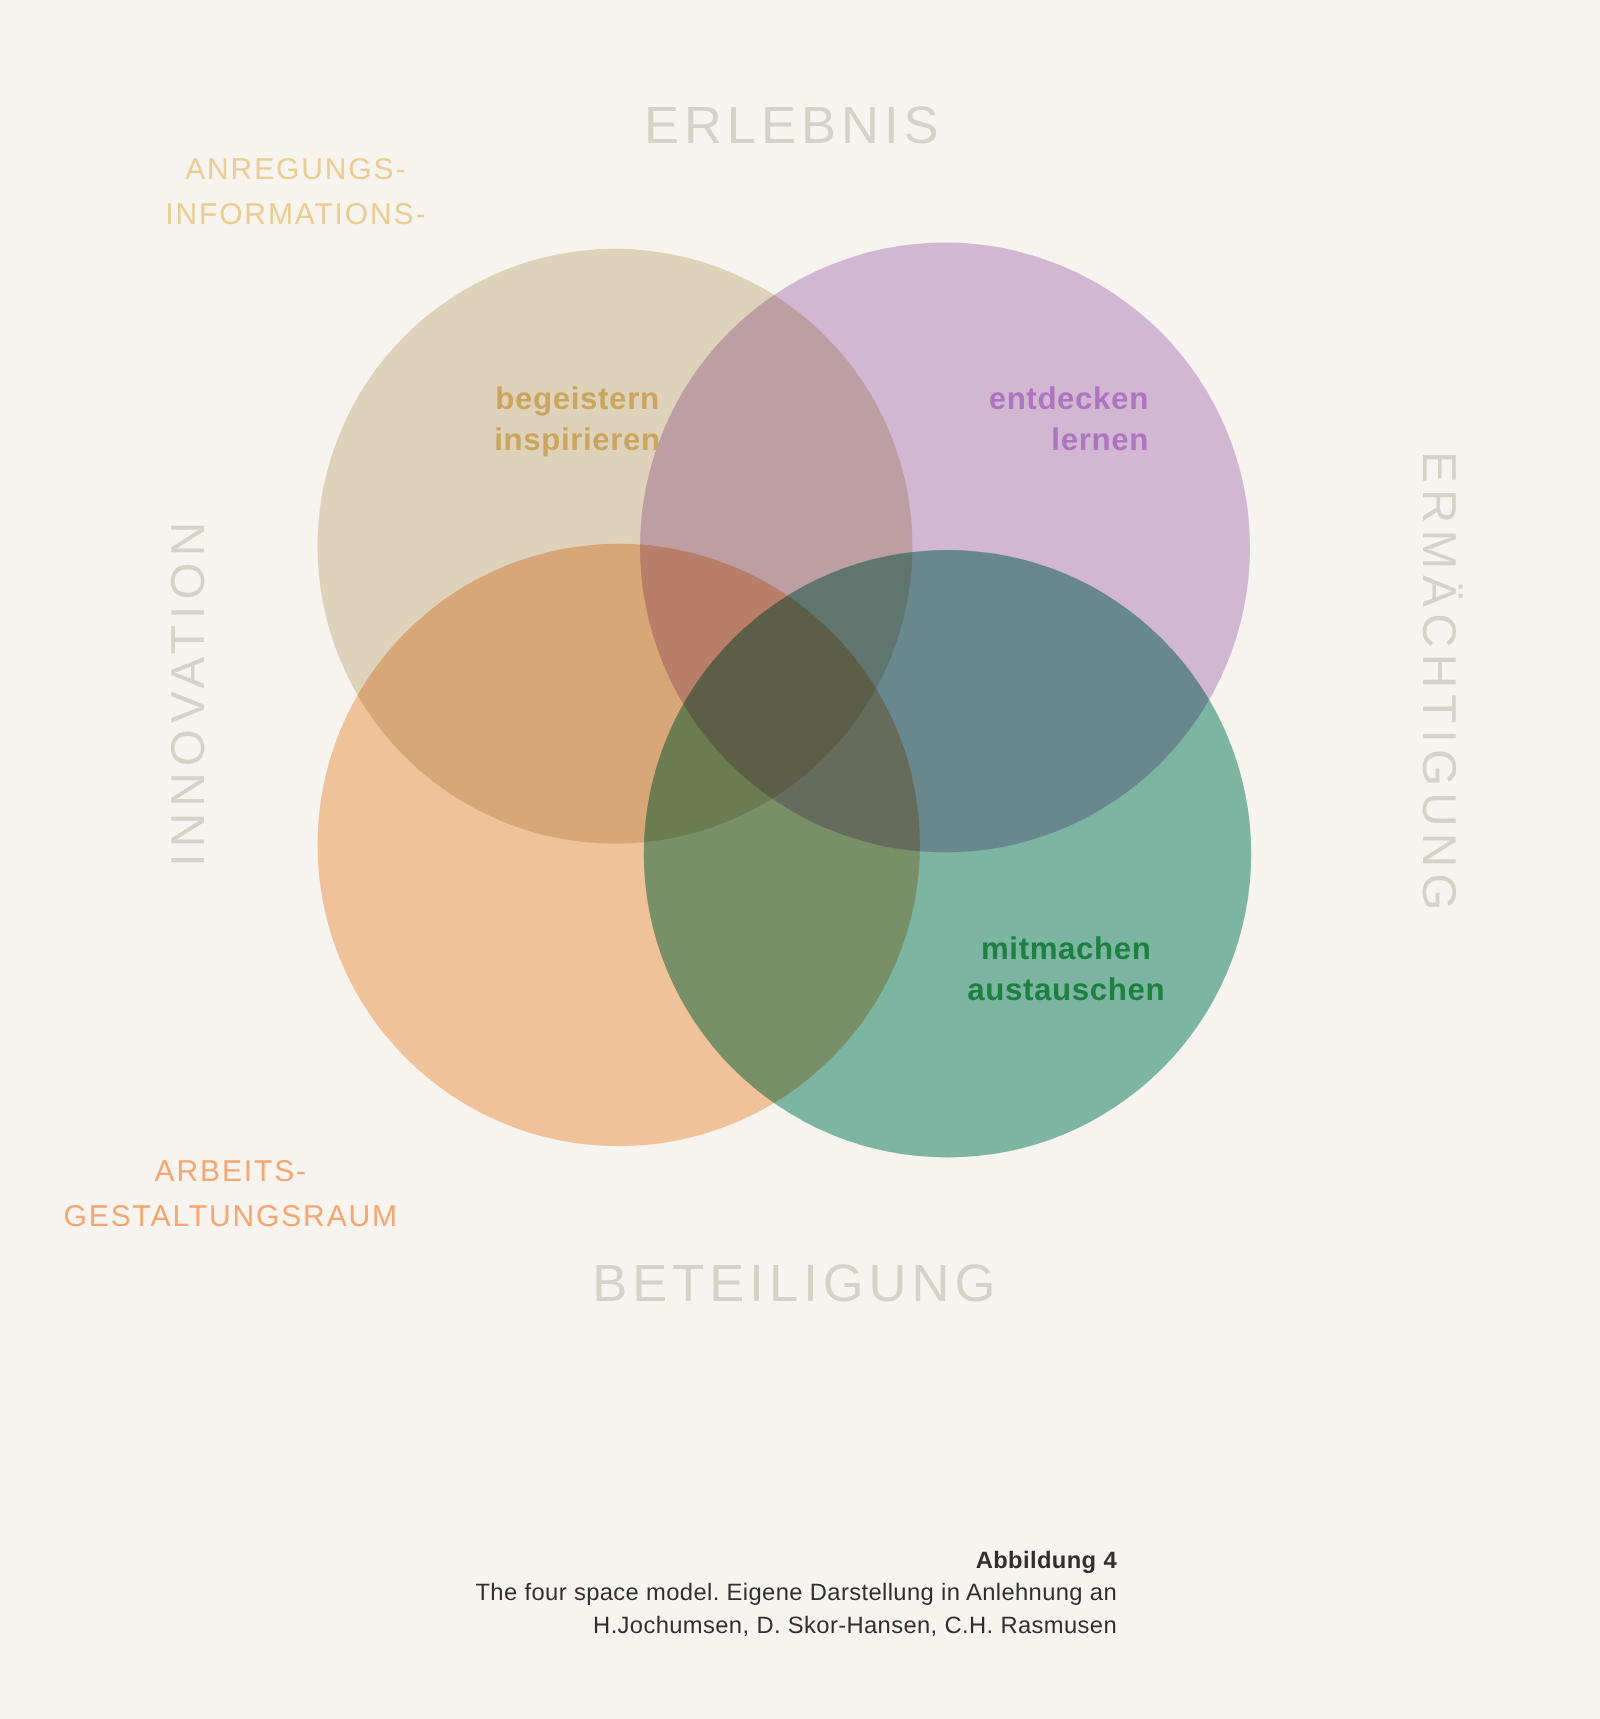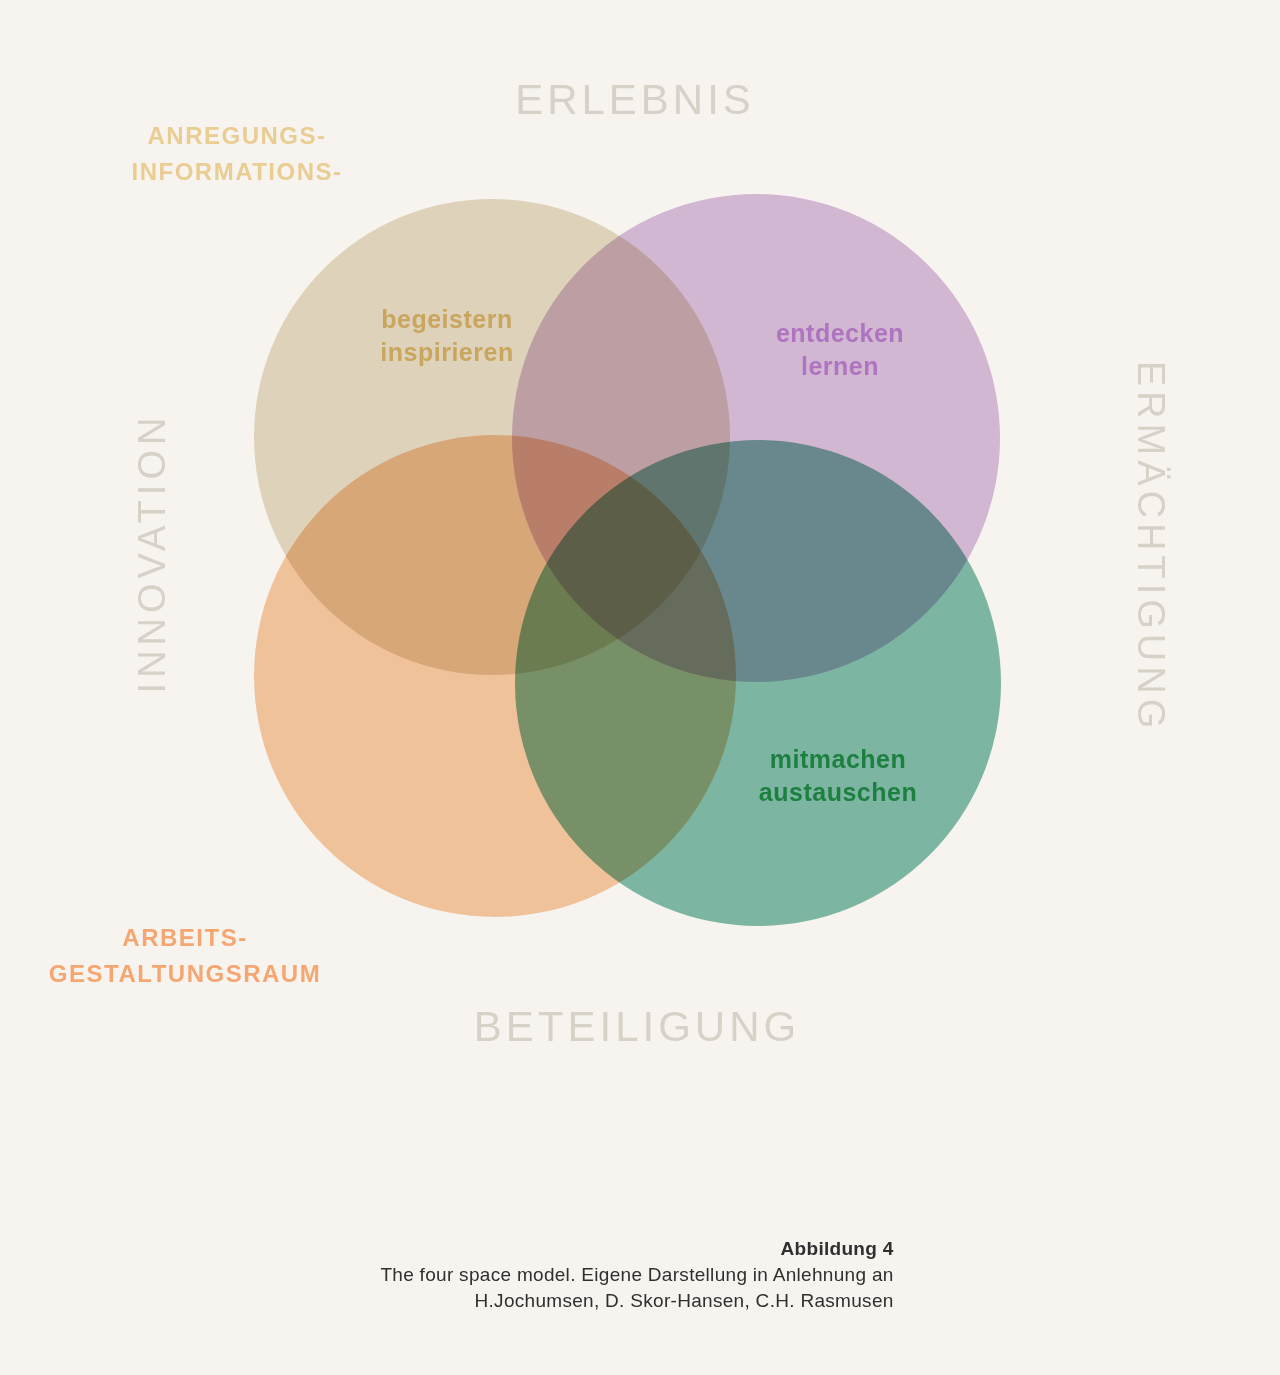--- a/index.html
+++ b/index.html
@@ -41,43 +41,44 @@
   .axis-bottom { left: 637px;  top: 1003px; transform: translateX(-50%); }
   .axis-left   { left: 152px;  top: 553px;  transform: translate(-50%,-50%) rotate(-90deg); font-size: 38px; letter-spacing: 5px; }
   .axis-right  { left: 1150px; top: 547px;  transform: translate(-50%,-50%) rotate(90deg);  font-size: 38px; letter-spacing: 5px; }
 
   
   .corner {
     position: absolute;
     transform: translateX(-50%);
     text-align: center;
     font-size: 24px;
-    font-weight: bold;
+    font-weight: normal;
     letter-spacing: 1.5px;
     line-height: 36px;
     white-space: nowrap;
   }
   .corner-tl { left: 237px;  top: 118px; color: #e9cd92; }
   .corner-tr { left: 1035px; top: 118px; color: #bd85ca; }
   .corner-bl { left: 185px;  top: 920px; color: #f5a671; }
   .corner-br { left: 1087px; top: 920px; color: #0a9384; }
 
   
   .inner {
     position: absolute;
     transform: translateX(-50%);
     text-align: center;
     font-size: 25px;
     font-weight: bold;
     letter-spacing: 0.5px;
     line-height: 33px;
     white-space: nowrap;
+    margin-left: 15px;
   }
   .inner-tan    { left: 447px; top: 303px; color: #c9a55e; }
-  .inner-purple { left: 840px; top: 317px; color: #ae74c0; }
+  .inner-purple { left: 840px; top: 303px; color: #ae74c0; text-align: right; }
   .inner-orange { left: 449px; top: 743px; color: #f0854a; }
   .inner-teal   { left: 838px; top: 743px; color: #1e8040; }
 
   
   .caption {
     position: absolute;
     left: 637px;
     top: 1236px;
     transform: translateX(-50%);
     text-align: right;

